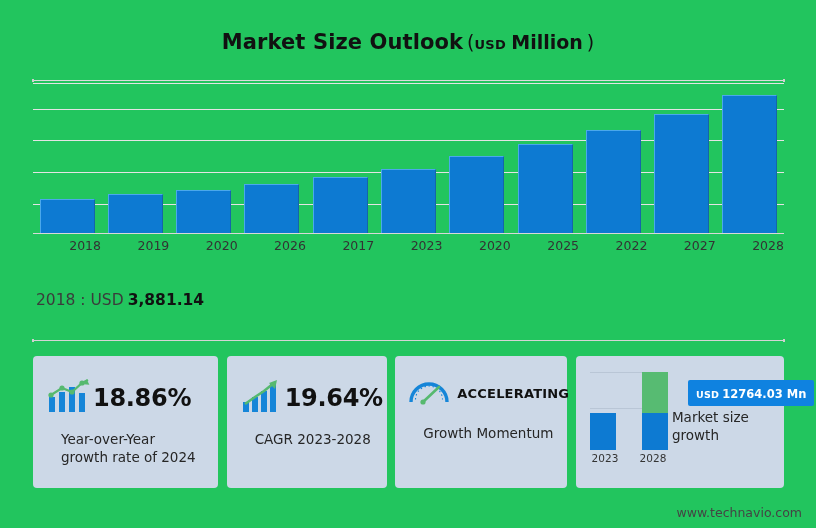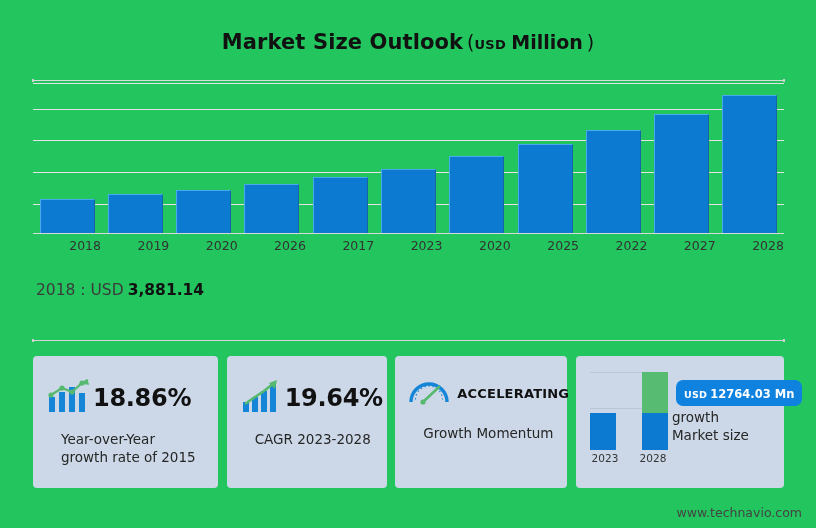--- a/index.html
+++ b/index.html
@@ -61,21 +61,21 @@
     position:absolute; left:33px; top:238px; width:751px; height:18px;
     display:flex; justify-content:space-between;
   }
   .xtick{
     width:68px; text-align:right; font-size:12.5px; color:#333;
     font-family:"DejaVu Sans","Liberation Sans",sans-serif;
   }
 
   
   .valueline{
-    position:absolute; left:36px; top:281px;
+    position:absolute; left:36px; top:291px;
     font-size:15.5px; color:#3b3b3b; white-space:nowrap;
   }
   .valueline .amt{ font-weight:bold; color:#111; margin-left:4px;}
 
   
   .cards{
     position:absolute; left:33px; top:356px; width:751px; height:132px;
     display:flex; justify-content:space-between;
   }
   .card{
@@ -110,23 +110,23 @@
   .mini-rule{ position:absolute; left:0; width:78px; height:1px; background:#b9c6d6;}
   .mini-bars{ position:absolute; left:0; top:0; width:78px; height:78px;
     display:flex; justify-content:space-between; align-items:flex-end;}
   .mini-col{ width:26px; display:flex; flex-direction:column; justify-content:flex-end; height:78px;}
   .seg-green{ width:26px; background:#57bb72;}
   .seg-blue{ width:26px; background:#0d7ad2;}
   .mini-x{ position:absolute; left:0; top:80px; width:78px;
     display:flex; justify-content:space-between; }
   .mini-x span{ width:30px; text-align:center; font-size:10.5px; color:#333; }
   .badge{
-    position:absolute; left:100px; top:24px;
+    position:absolute; left:112px; top:24px;
     background:#0f82e0; color:#fff; padding:3px 8px 4px 8px;
-    white-space:nowrap; border-radius:7px;
+    white-space:nowrap; border-radius:2px;
   }
   .badge .u{ font-size:9.5px; font-weight:bold; letter-spacing:.3px; }
   .badge .v{ font-size:11.5px; font-weight:bold; margin-left:3px;}
   .c4-label{
     position:absolute; left:96px; top:52px; width:106px;
     font-size:13.5px; color:#262626; line-height:1.35;
   }
 
   
   .footer{
@@ -230,21 +230,21 @@
             <circle cx="15" cy="10" r="2.6" fill="#56b96f"></circle>
             <circle cx="25" cy="14" r="2.6" fill="#56b96f"></circle>
             <circle cx="35" cy="5" r="2.6" fill="#56b96f"></circle>
             <polygon points="41,1 36,4 41,7" fill="#56b96f" transform="rotate(-28 41 4)"></polygon>
           </svg>
         </span>
         <span class="big-num">18.86%</span>
       </div>
       <div class="card-sub">
         <div>Year-over-Year</div>
-        <div>growth rate of 2015</div>
+        <div>growth rate of 2024</div>
       </div>
     </div>
 
     <div class="card c2">
       <div class="card-top">
         <span class="ico">
           <svg width="42" height="36" viewBox="0 0 42 36">
             <rect x="2" y="24" width="6" height="10" fill="#1585d8"></rect>
             <rect x="11" y="19" width="6" height="15" fill="#1585d8"></rect>
             <rect x="20" y="13" width="6" height="21" fill="#1585d8"></rect>
@@ -293,22 +293,22 @@
             </div>
           <div class="mini-x" id="minix">
               <span>2023</span>
               <span>2028</span>
             </div>
         </div>
         <div class="badge">
           <span class="u">USD</span><span class="v">12764.03 Mn</span>
         </div>
         <div class="c4-label">
+          <div>Market size</div>
           <div>growth</div>
-          <div>Market size</div>
         </div>
       </div>
     </div>
 
   </div>
 
   <div class="footer">www.technavio.com</div>
 
 </div>
 

